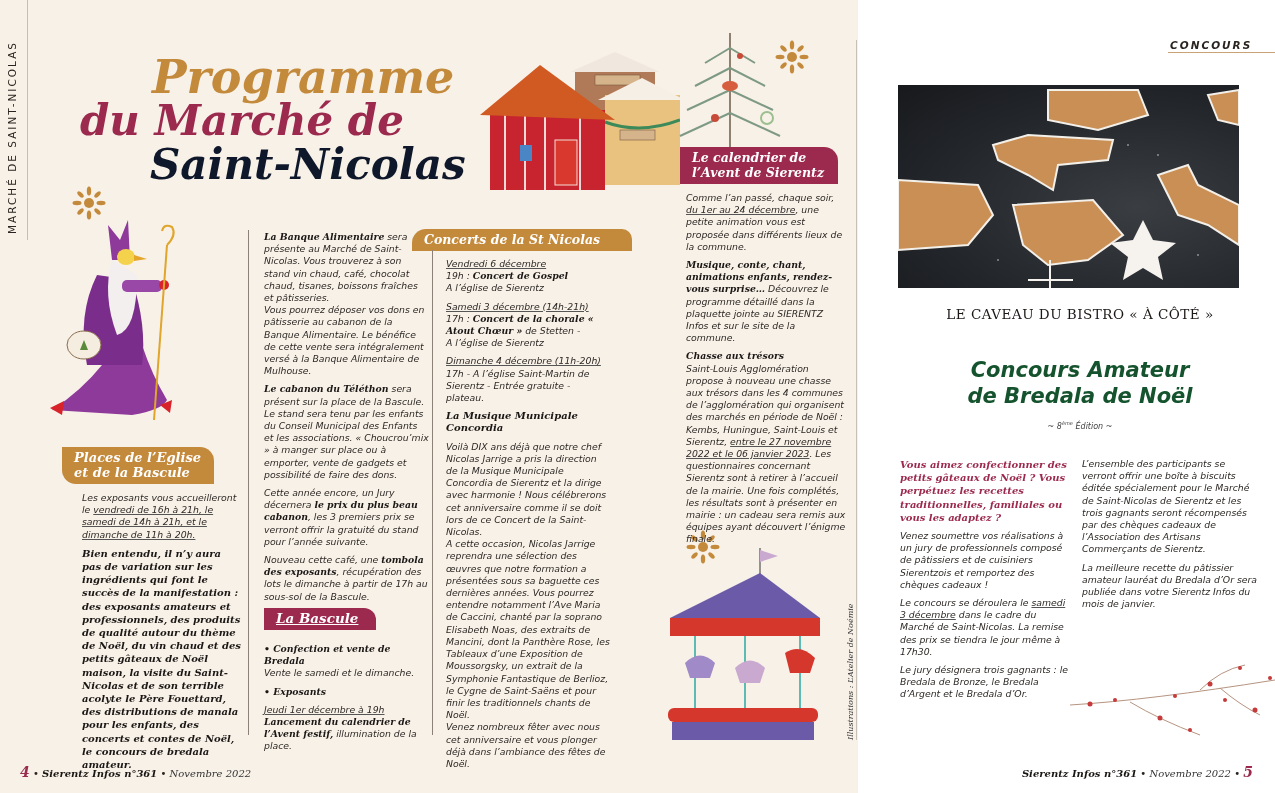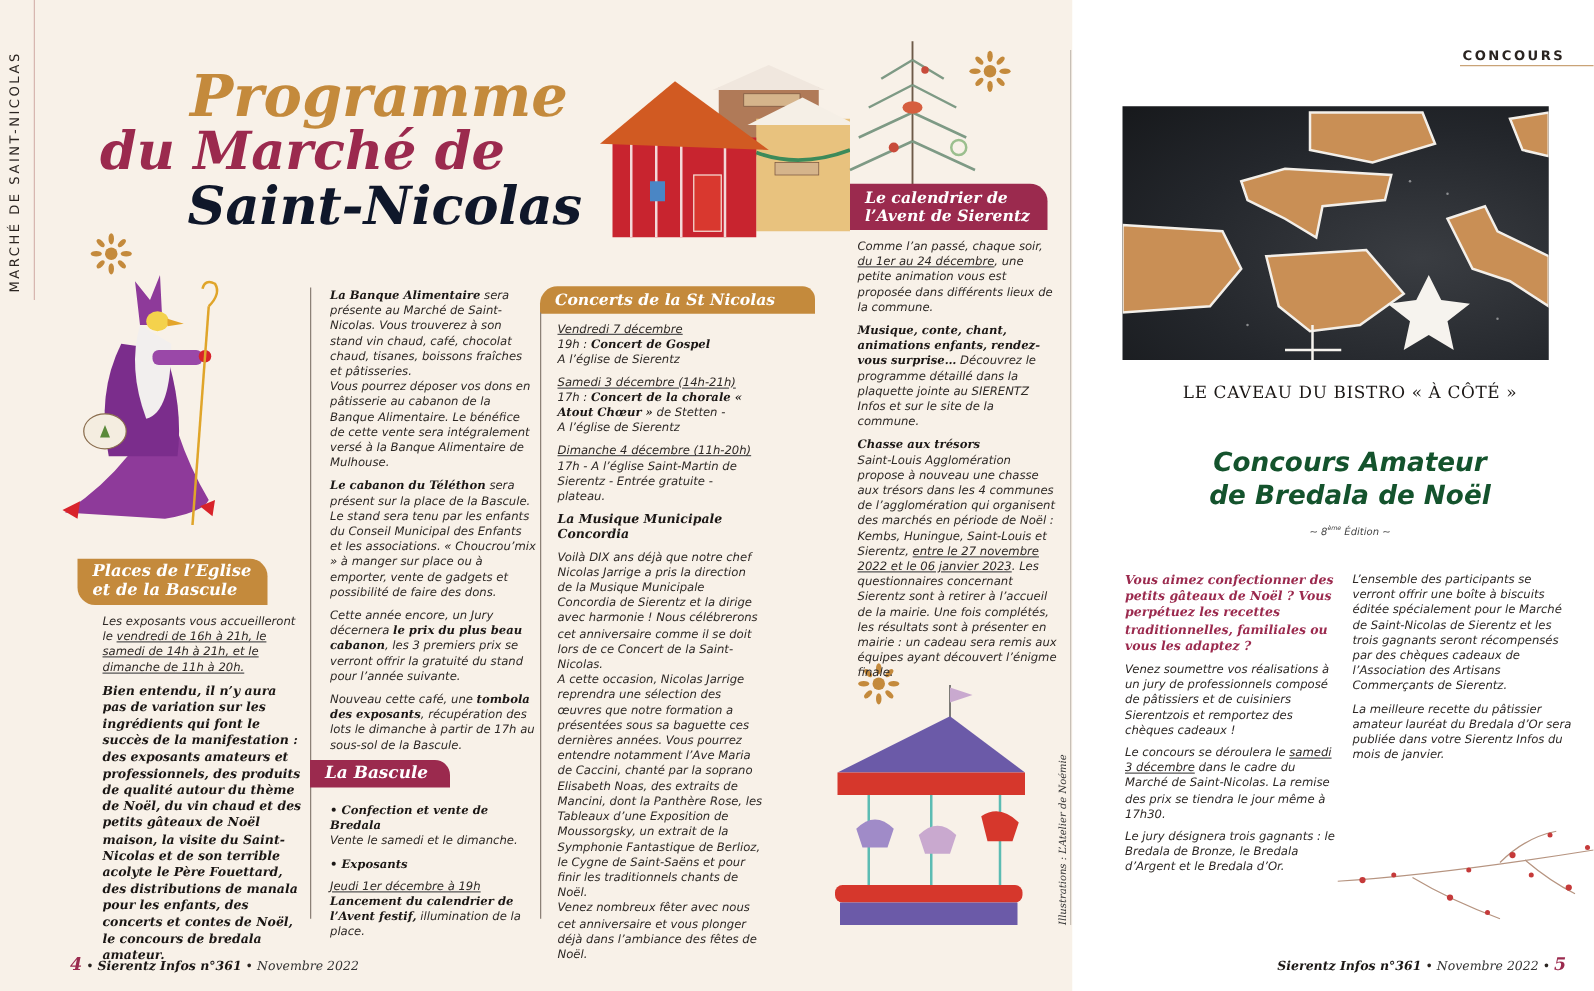--- a/index.html
+++ b/index.html
@@ -32,28 +32,28 @@
   .col p { margin-bottom: 6px; }
   .col b, .col .bb { font-family: "DejaVu Serif", serif; font-weight: bold; font-style: italic; color: #1b1715; }
   .col u { text-decoration: underline; text-decoration-color: #555; }
   .bold-para { font-family: "DejaVu Serif", serif !important; font-weight: bold; font-style: italic; font-size: 10px; line-height: 13.2px; color: #1b1715; }
 
   .vline { position: absolute; width: 1px; background: #8c8177; }
 
   .caption-vert { position: absolute; left: 846px; top: 740px; transform-origin: left top; transform: rotate(-90deg);
     font-family: "DejaVu Serif", serif; font-style: italic; font-size: 8px; color: #333; white-space: nowrap; }
 
-  .footer-left { position: absolute; left: 20px; top: 764px; font-size: 10px; white-space: nowrap; margin-left: 36px; }
+  .footer-left { position: absolute; left: 20px; top: 764px; font-size: 10px; white-space: nowrap; }
   .footer-right { position: absolute; right: 22px; top: 764px; font-size: 10px; white-space: nowrap; }
   .pg { font-family: "DejaVu Serif", serif; font-weight: bold; font-style: italic; color: #9b2a4e; font-size: 14px; }
   .pub { font-family: "DejaVu Serif", serif; font-weight: bold; font-style: italic; color: #1b1715; }
   .mon { font-family: "DejaVu Serif", serif; font-style: italic; color: #333; }
 
   
-  .rubric { position: absolute; left: 1170px; top: 39px; font-size: 10.5px; letter-spacing: 2px; font-weight: bold; color: #2a2420; }
+  .rubric { position: absolute; left: 1170px; top: 39px; font-size: 10.5px; letter-spacing: 2px; font-weight: bold; color: #2a2420; font-style: italic; }
   .rubric-rule { position: absolute; left: 1168px; top: 52px; width: 107px; height: 1px; background: #c9a377; }
 
   .photo { position: absolute; left: 898px; top: 85px; width: 341px; height: 203px; overflow: hidden;
     background: radial-gradient(ellipse at 70% 60%, #3a3d42 0%, #23262b 60%, #17191c 100%); }
 
   .kicker { position: absolute; left: 890px; top: 306px; width: 380px; text-align: center; font-family: "DejaVu Serif", serif; font-size: 13.5px; letter-spacing: 0.5px; color: #1b1715; }
   .r-title { position: absolute; left: 890px; top: 357px; width: 380px; text-align: center; font-family: "DejaVu Sans", sans-serif; font-style: italic; font-weight: bold; font-size: 21px; line-height: 26px; color: #14532d; }
   .edition { position: absolute; left: 890px; top: 420px; width: 380px; text-align: center; font-style: italic; font-size: 8px; color: #444; }
   .edition sup { font-size: 5px; }
   .intro-q { font-family: "DejaVu Serif", serif; font-weight: bold; font-style: italic; font-size: 10px; line-height: 13.2px; color: #9b2a4e; }
@@ -161,31 +161,31 @@
 
 <div class="vline" style="left:248px; top:230px; height:505px;"></div>
 
 <div class="col" style="left:264px; top:231px; width:165px;">
   <p><b>La Banque Alimentaire</b><span> sera présente au Marché de Saint-Nicolas. Vous trouverez à son stand vin chaud, café, chocolat chaud, tisanes, boissons fraîches et pâtisseries.</span><br><span>Vous pourrez déposer vos dons en pâtisserie au cabanon de la Banque Alimentaire. Le bénéfice de cette vente sera intégralement versé à la Banque Alimentaire de Mulhouse.</span></p>
   <p><b>Le cabanon du Téléthon</b><span> sera présent sur la place de la Bascule. Le stand sera tenu par les enfants du Conseil Municipal des Enfants et les associations. « Choucrou’mix » à manger sur place ou à emporter, vente de gadgets et possibilité de faire des dons.</span></p>
   <p><span>Cette année encore, un Jury décernera </span><b>le prix du plus beau cabanon</b><span>, les 3 premiers prix se verront offrir la gratuité du stand pour l’année suivante.</span></p>
   <p><span>Nouveau cette café, une </span><b>tombola des exposants</b><span>, récupération des lots le dimanche à partir de 17h au sous-sol de la Bascule.</span></p>
 </div>
 
-<div class="tab burg" style="left:248px; top:608px; width:112px; font-size:13.5px; border-radius:0 12px 0 0;">La Bascule</div>
+<div class="tab burg" style="left:264px; top:608px; width:112px; font-size:13.5px; border-radius:0 12px 0 0;text-decoration:underline;">La Bascule</div>
 <div class="col" style="left:264px; top:643px; width:165px;">
   <p><b>• Confection et vente de Bredala</b><br><span>Vente le samedi et le dimanche.</span></p>
   <p><b>• Exposants</b></p>
   <p><u>Jeudi 1er décembre à 19h</u><br><b>Lancement du calendrier de l’Avent festif,</b><span> illumination de la place.</span></p>
 </div>
 
-<div class="tab gold" style="left:432px; top:229px; width:220px; font-size:12.5px; border-radius:14px 10px 0 0;">Concerts de la St Nicolas</div>
+<div class="tab gold" style="left:412px; top:229px; width:220px; font-size:12.5px; border-radius:14px 10px 0 0;">Concerts de la St Nicolas</div>
 <div class="vline" style="left:432px; top:250px; height:485px;"></div>
 <div class="col" style="left:446px; top:258px; width:165px;">
-  <p><u>Vendredi 7 décembre</u><br><span>19h : </span><b>Concert de Gospel</b><br><span>A l’église de Sierentz</span></p>
+  <p><u>Vendredi 6 décembre</u><br><span>19h : </span><b>Concert de Gospel</b><br><span>A l’église de Sierentz</span></p>
   <p><u>Samedi 3 décembre (14h-21h)</u><br><span>17h : </span><b>Concert de la chorale « Atout Chœur »</b><span> de Stetten -</span><br><span>A l’église de Sierentz</span></p>
   <p><u>Dimanche 4 décembre (11h-20h)</u><br><span>17h - A l’église Saint-Martin de Sierentz - Entrée gratuite - plateau.</span></p>
   <p class="bb" style="font-size:10px;">La Musique Municipale Concordia</p>
   <p><span>Voilà DIX ans déjà que notre chef Nicolas Jarrige a pris la direction de la Musique Municipale Concordia de Sierentz et la dirige avec harmonie ! Nous célébrerons cet anniversaire comme il se doit lors de ce Concert de la Saint-Nicolas.</span><br><span>A cette occasion, Nicolas Jarrige reprendra une sélection des œuvres que notre formation a présentées sous sa baguette ces dernières années. Vous pourrez entendre notamment l’Ave Maria de Caccini, chanté par la soprano Elisabeth Noas, des extraits de Mancini, dont la Panthère Rose, les Tableaux d’une Exposition de Moussorgsky, un extrait de la Symphonie Fantastique de Berlioz, le Cygne de Saint-Saëns et pour finir les traditionnels chants de Noël.</span><br><span>Venez nombreux fêter avec nous cet anniversaire et vous plonger déjà dans l’ambiance des fêtes de Noël.</span></p>
 </div>
 
 <div class="tab burg" style="left:680px; top:147px; width:158px; font-size:12.5px; border-radius:0 14px 0 0;">
   <div>Le calendrier de</div>
   <div>l’Avent de Sierentz</div>
 </div>

